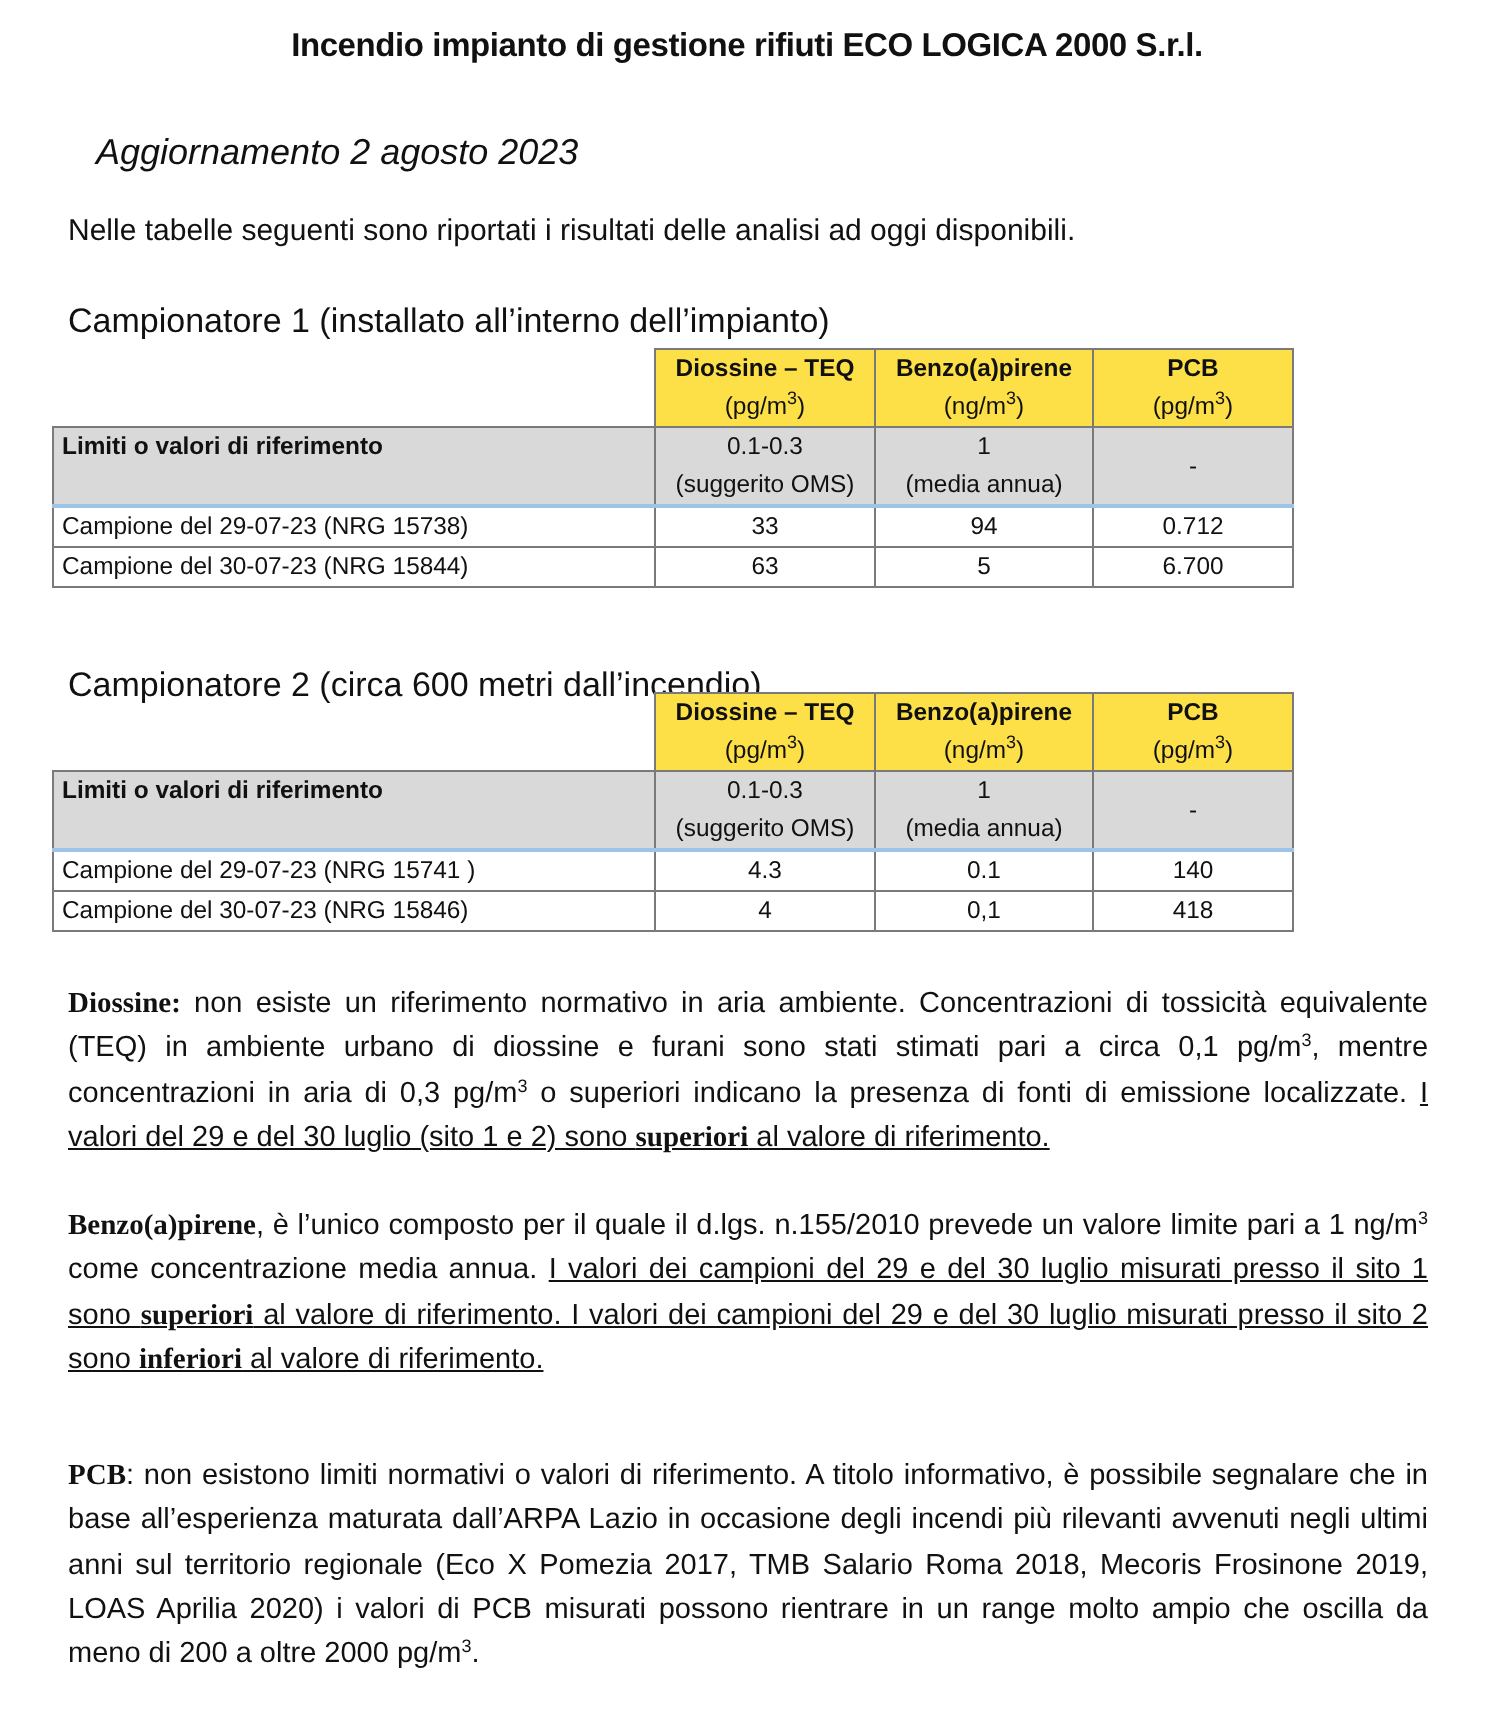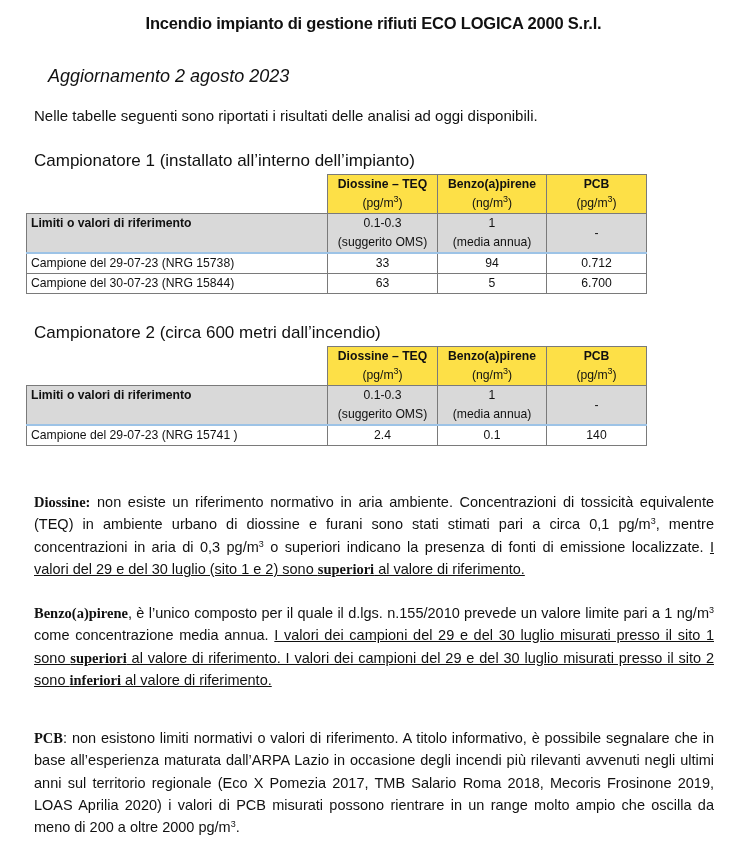--- a/index.html
+++ b/index.html
@@ -84,21 +84,21 @@
   </tr>
   <tr>
     <td>Campione del 30-07-23  (NRG 15844)</td>
     <td class="num">63</td>
     <td class="num">5</td>
     <td class="num">6.700</td>
   </tr>
 </tbody>
   </table>
 
-<div class="sampler-title" style="top:323px;">Campionatore 2 (circa 600 metri dall’incendio)</div>
+<div class="sampler-title" style="top:333px;">Campionatore 2 (circa 600 metri dall’incendio)</div>
 <table class="data" style="top:346px;">
   <colgroup>
       <col class="col0">
       <col class="col1">
       <col class="col2">
       <col class="col3">
     </colgroup>
   <tbody>
       <tr class="hdr">
     <td class="blank"></td>
@@ -107,23 +107,29 @@
     <td class="num twoline"><b>PCB</b><br><span>(pg/m</span><sup>3</sup><span>)</span></td>
   </tr>
   <tr class="lim">
     <td class="limlabel">Limiti o valori di riferimento</td>
     <td class="num twoline"><span>0.1-0.3</span><br><span>(suggerito OMS)</span></td>
     <td class="num twoline"><span>1</span><br><span>(media annua)</span></td>
     <td class="num dash">-</td>
   </tr>
   <tr>
     <td>Campione del 29-07-23 (NRG 15741 )</td>
-    <td class="num">2.4</td>
+    <td class="num">4.3</td>
     <td class="num">0.1</td>
     <td class="num">140</td>
+  </tr>
+  <tr>
+    <td>Campione del 30-07-23  (NRG 15846)</td>
+    <td class="num">4</td>
+    <td class="num">0,1</td>
+    <td class="num">418</td>
   </tr>
 </tbody>
   </table>
 
 <div class="para" style="top:491px;"><b>Diossine:</b><span> non esiste un riferimento normativo in aria ambiente. Concentrazioni di tossicità equivalente (TEQ) in ambiente urbano di diossine e furani sono stati stimati pari a circa 0,1 pg/m</span><sup>3</sup><span>, mentre concentrazioni in aria di 0,3 pg/m</span><sup>3</sup><span> o superiori indicano la presenza di fonti di emissione localizzate. </span><u><span>I valori del 29 e del 30 luglio (sito 1 e 2) sono </span><b>superiori</b><span> al valore di riferimento.</span></u></div>
 
 <div class="para" style="top:602px;"><b>Benzo(a)pirene</b><span>, è l’unico composto per il quale il d.lgs. n.155/2010 prevede un valore limite pari a 1 ng/m</span><sup>3</sup><span> come concentrazione media annua. </span><u><span>I valori dei campioni del 29 e del 30 luglio misurati presso il sito 1 sono </span><b>superiori</b><span> al valore di riferimento. I valori dei campioni del 29 e del 30 luglio misurati presso il sito 2 sono </span><b>inferiori</b><span> al valore di riferimento.</span></u></div>
 
 <div class="para" style="top:727px;"><b>PCB</b><span>: non esistono limiti normativi o valori di riferimento. A titolo informativo, è possibile segnalare che in base all’esperienza maturata dall’ARPA Lazio in occasione degli incendi più rilevanti avvenuti negli ultimi anni sul territorio regionale (Eco X Pomezia 2017, TMB Salario Roma 2018, Mecoris Frosinone 2019, LOAS Aprilia 2020) i valori di PCB misurati possono rientrare in un range molto ampio che oscilla da meno di 200 a oltre 2000 pg/m</span><sup>3</sup><span>.</span></div>
 

